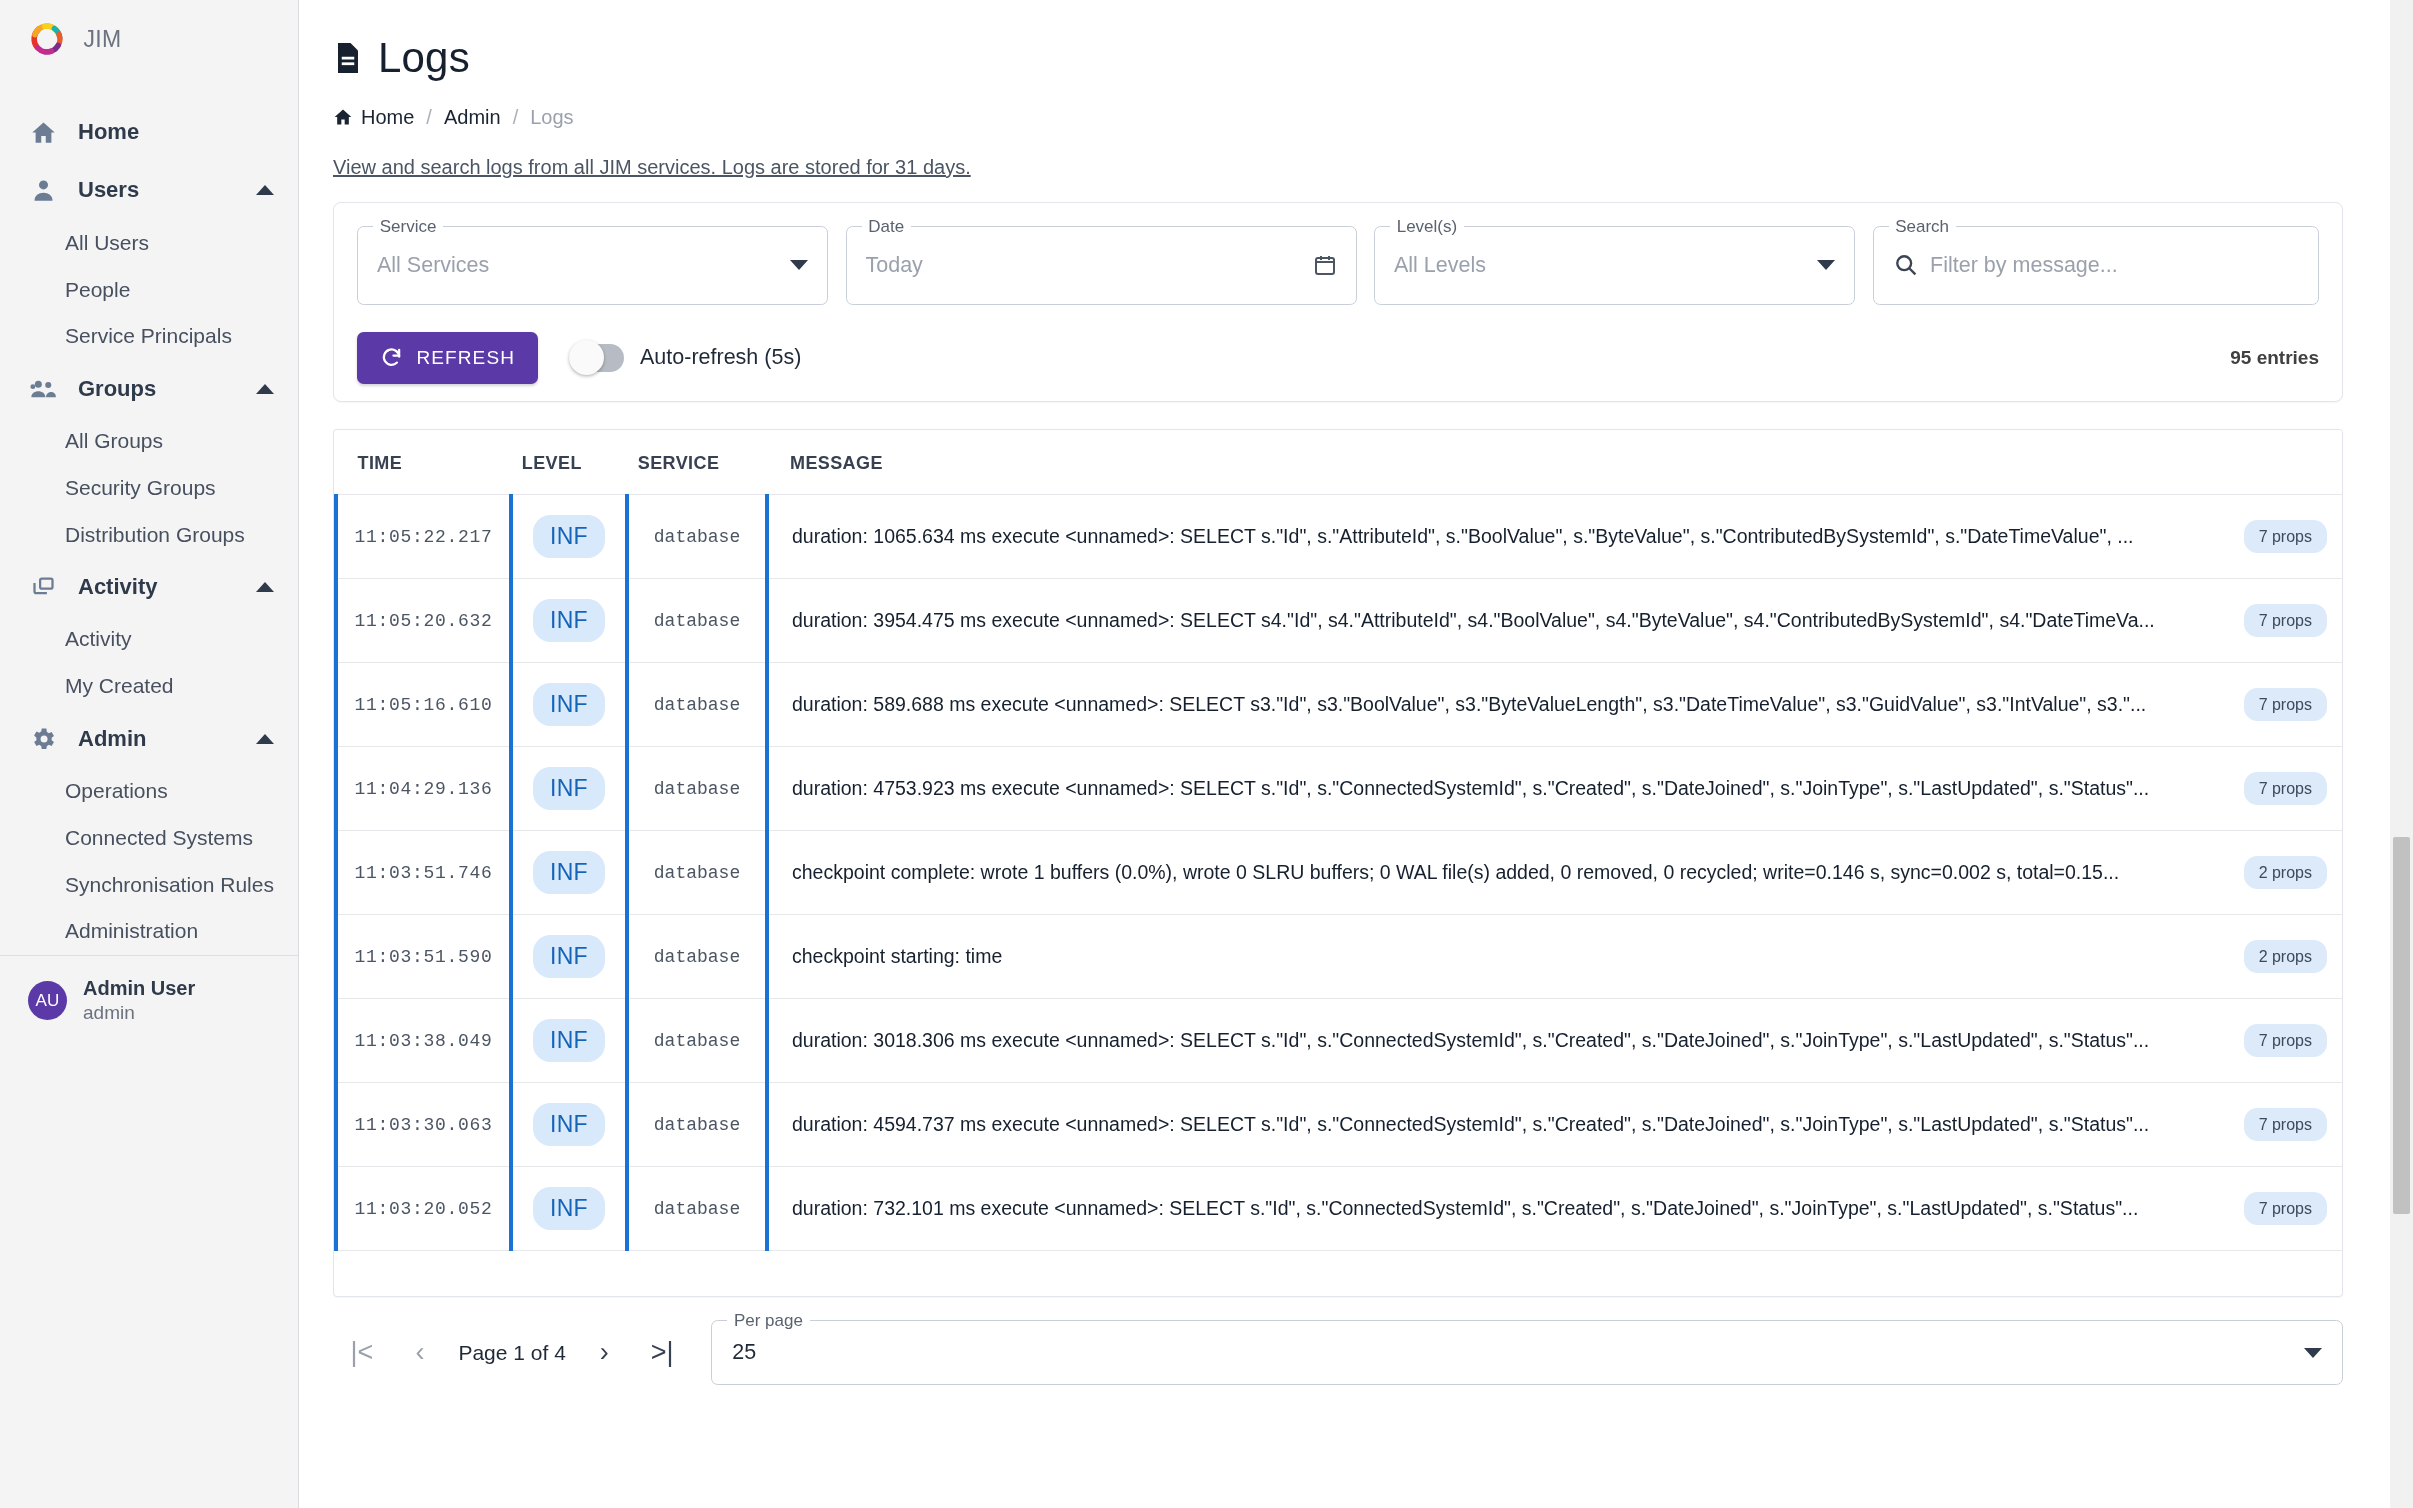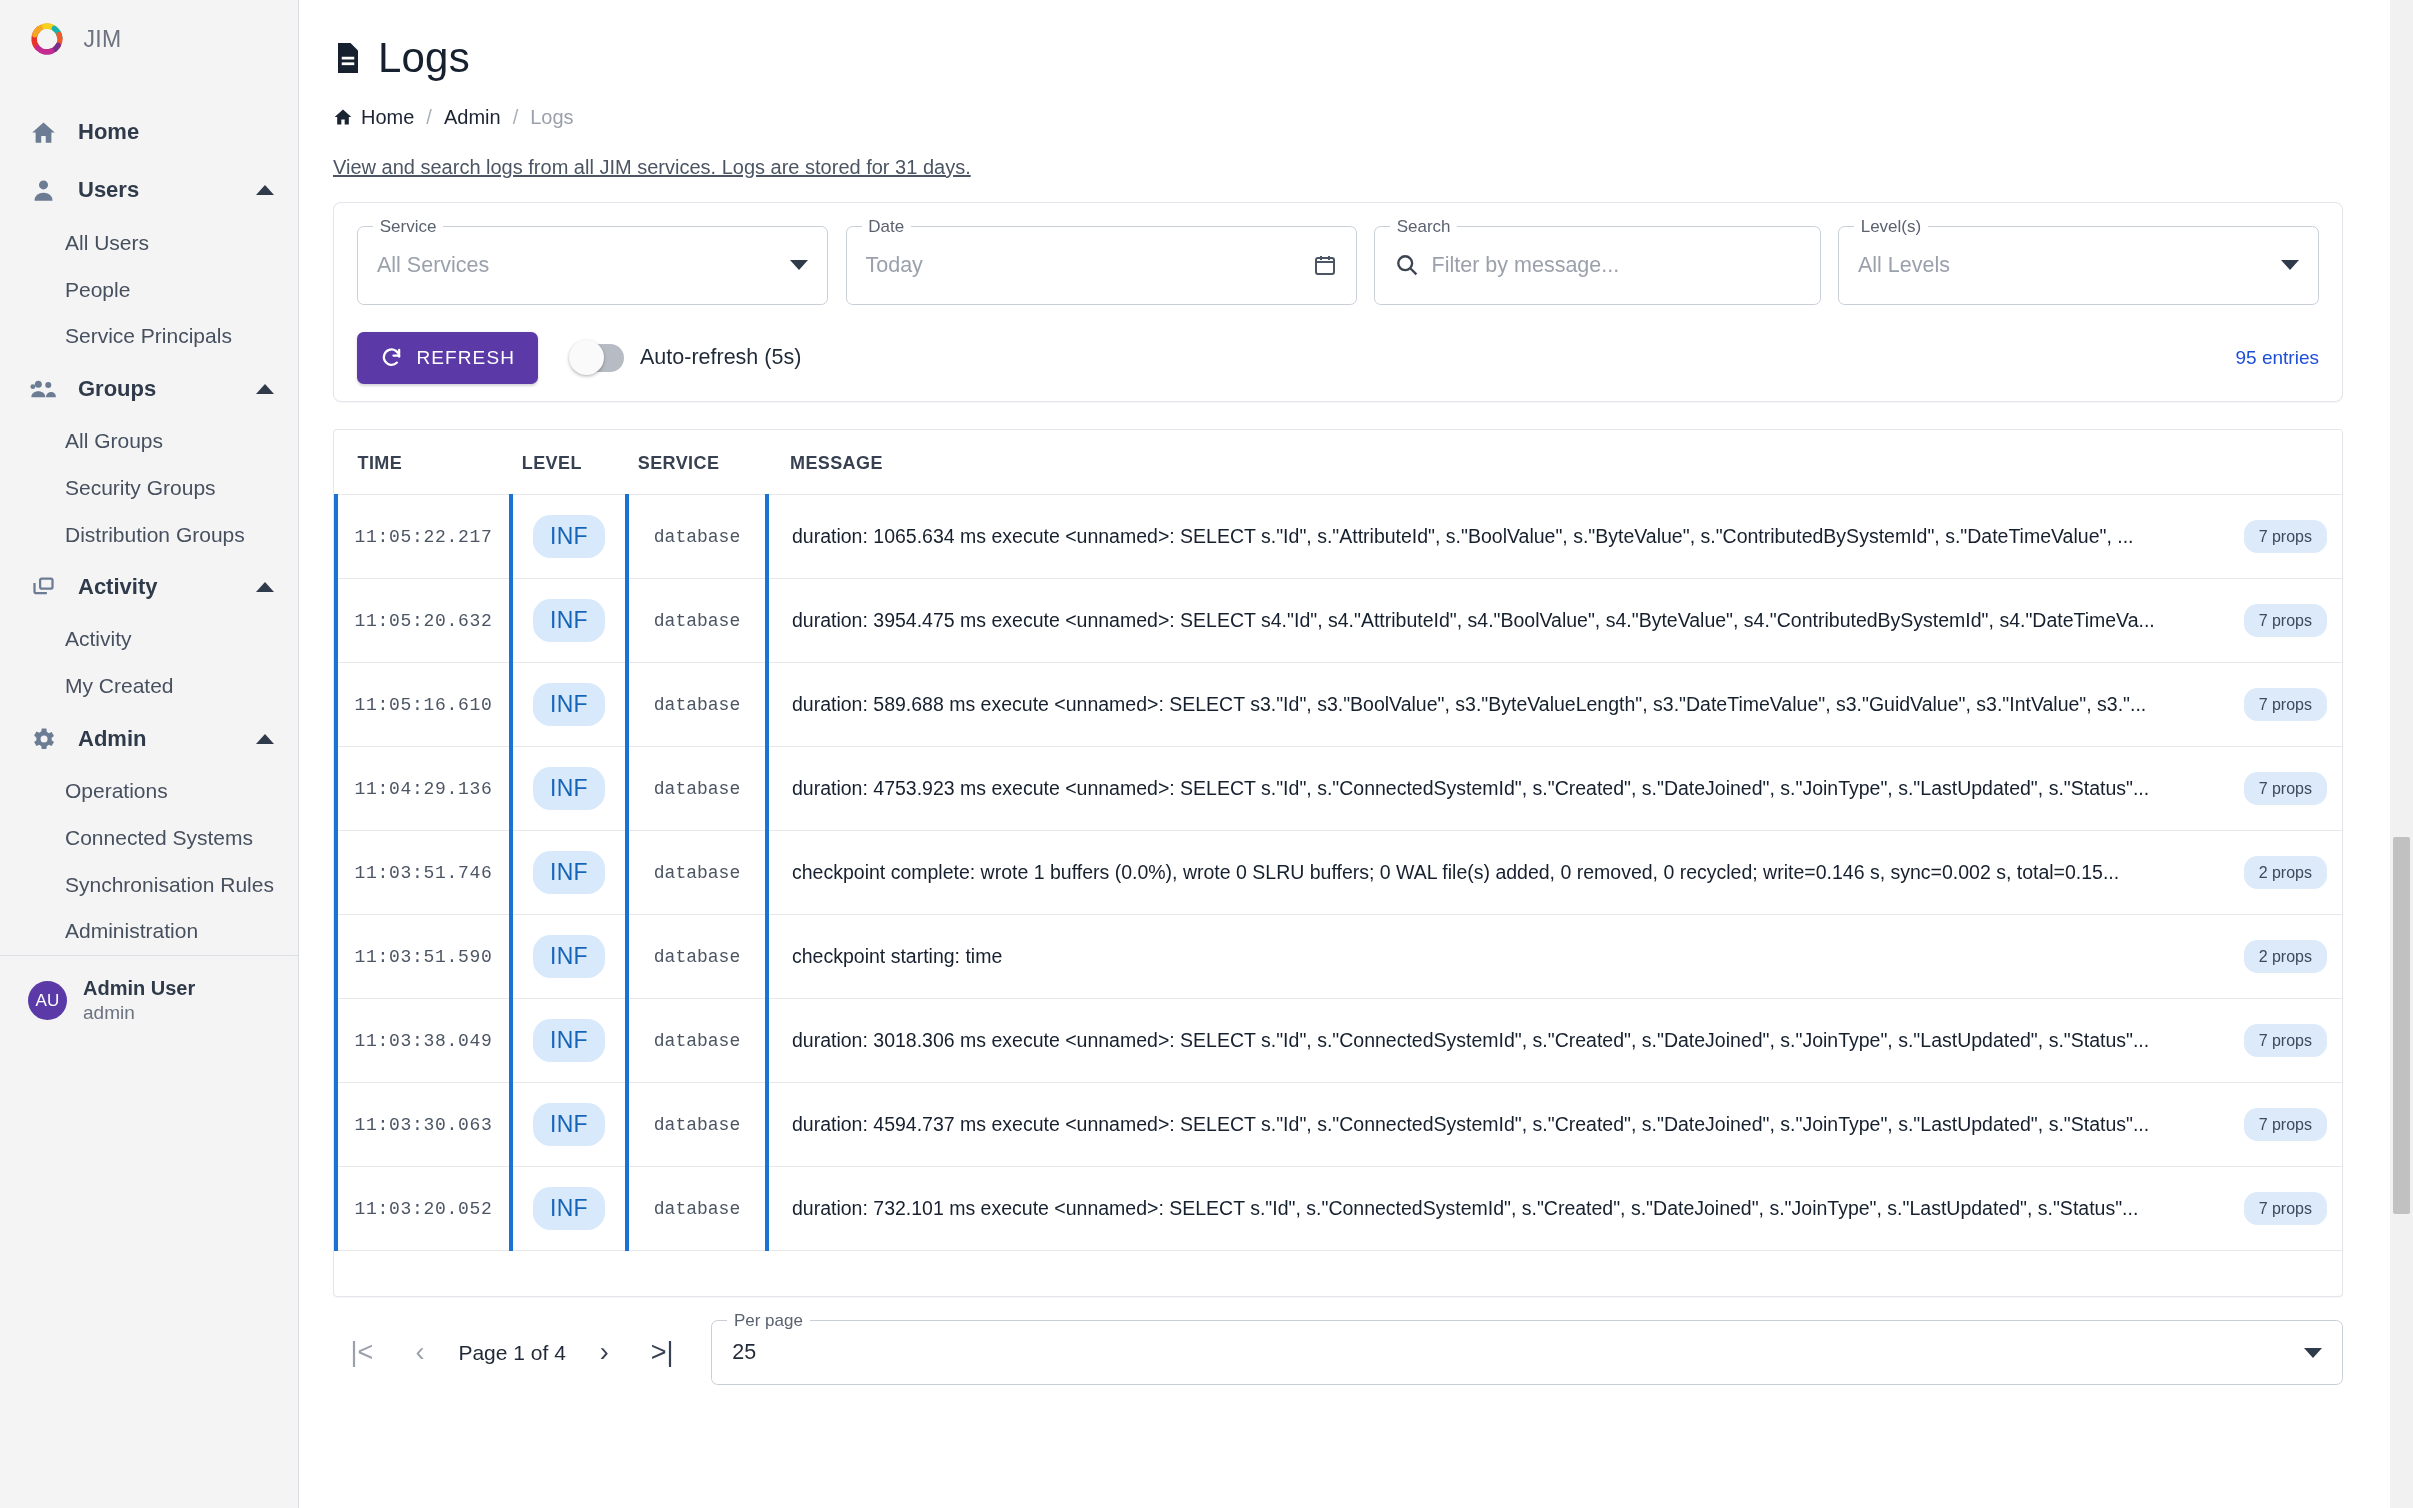--- a/index.html
+++ b/index.html
@@ -95,21 +95,21 @@
   .refresh-ico { width: 23px; height: 23px; }
   .toggle-wrap { display:flex; align-items:center; gap: 16px; margin-left: 34px; cursor:pointer; }
   .toggle {
     width: 52px; height: 28px; border-radius: 14px; background:#b7bcc4; position:relative;
   }
   .toggle .knob {
     position:absolute; left:-2.7px; top:-3.4px; width: 35px; height: 35px; border-radius: 50%;
     background:#fafafa; box-shadow: 0 1.3px 3.4px rgba(0,0,0,.3);
   }
   .toggle-label { font-size: 21.5px; color:#1f2937; }
-  .entries { margin-left:auto; font-size: 19px; color:#1d4ed8; }
+  .entries { margin-left:auto; font-size: 19px; color:#404040;font-weight:bold; }
 
   
   .table-card {
     margin-top: 27px; border: 1.3px solid #e2e5ea; border-radius: 4px;
     background:#fff; overflow:hidden; height: 868px;
     box-shadow: 0 0.7px 1.3px rgba(16,24,40,.04);
   }
   table { width: 100%; border-collapse: collapse; table-layout: fixed; }
   thead th {
     text-align: left; font-size: 18px; color:#374151; font-weight: bold;
@@ -299,35 +299,35 @@
           <span class="field-label">Date</span>
           <span class="field-value">Today</span>
           <span class="cal-icon">
             <svg viewBox="0 0 24 24" width="24" height="24" fill="none" stroke="#4b5563" stroke-width="2">
                 <rect x="3" y="5" width="18" height="16" rx="2"></rect>
                 <path d="M3 9h18M8 3v4M16 3v4"></path>
               </svg>
           </span>
         </div>
 
+        <div class="field lvl">
+          <span class="field-label">Level(s)</span>
+          <span class="field-value">All Levels</span>
+          <span class="sel-arrow"></span>
+        </div>
+
         <div class="field search">
           <span class="field-label">Search</span>
           <span class="search-icon">
             <svg viewBox="0 0 24 24" width="25.6" height="25.6" fill="none" stroke="#3c4452" stroke-width="2.2">
                 <circle cx="10.5" cy="10.5" r="6.5"></circle>
                 <path d="M15.5 15.5 21 21"></path>
               </svg>
           </span>
           <span class="field-value">Filter by message...</span>
-        </div>
-
-        <div class="field lvl">
-          <span class="field-label">Level(s)</span>
-          <span class="field-value">All Levels</span>
-          <span class="sel-arrow"></span>
         </div>
       </div>
 
       <div class="actions">
         <button class="btn-refresh">
           <span class="refresh-ico">
             <svg viewBox="0 0 24 24" width="23" height="23" fill="none" stroke="#fff" stroke-width="2.3" stroke-linecap="round">
                 <path d="M20 11a8 8 0 1 0-2.3 6.3"></path>
                 <path d="M20 4v6h-6"></path>
               </svg>

